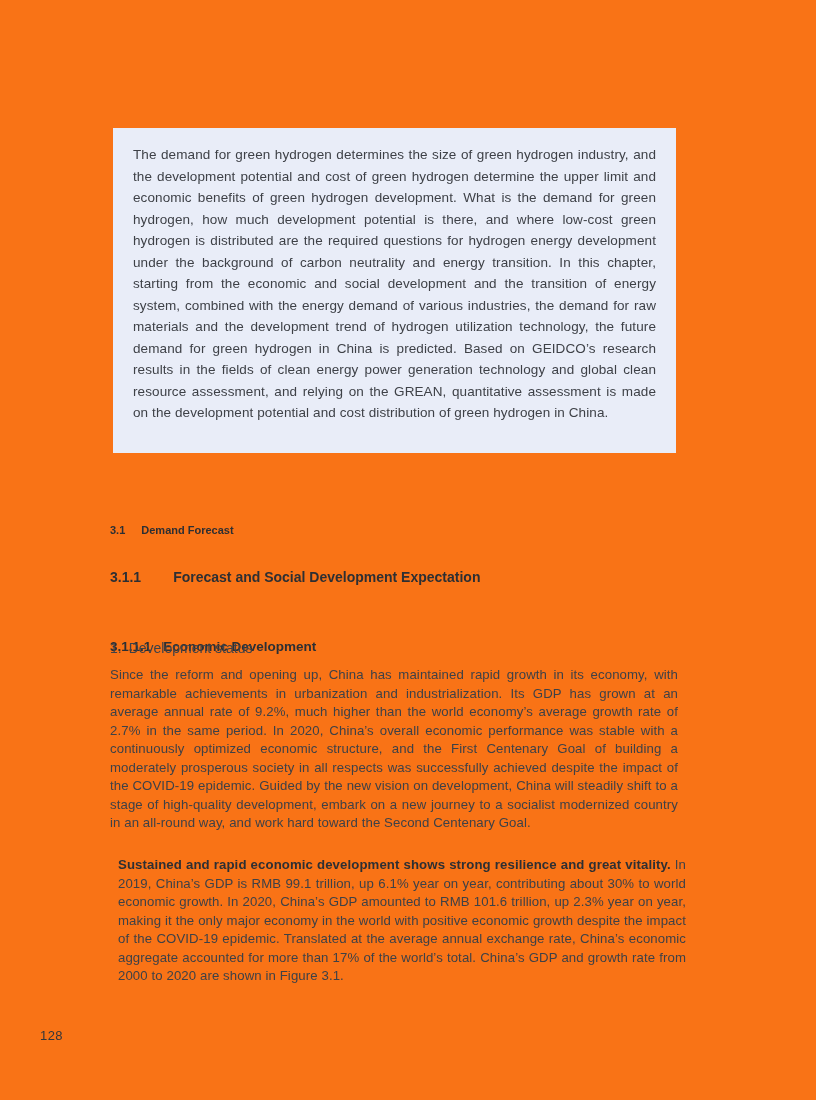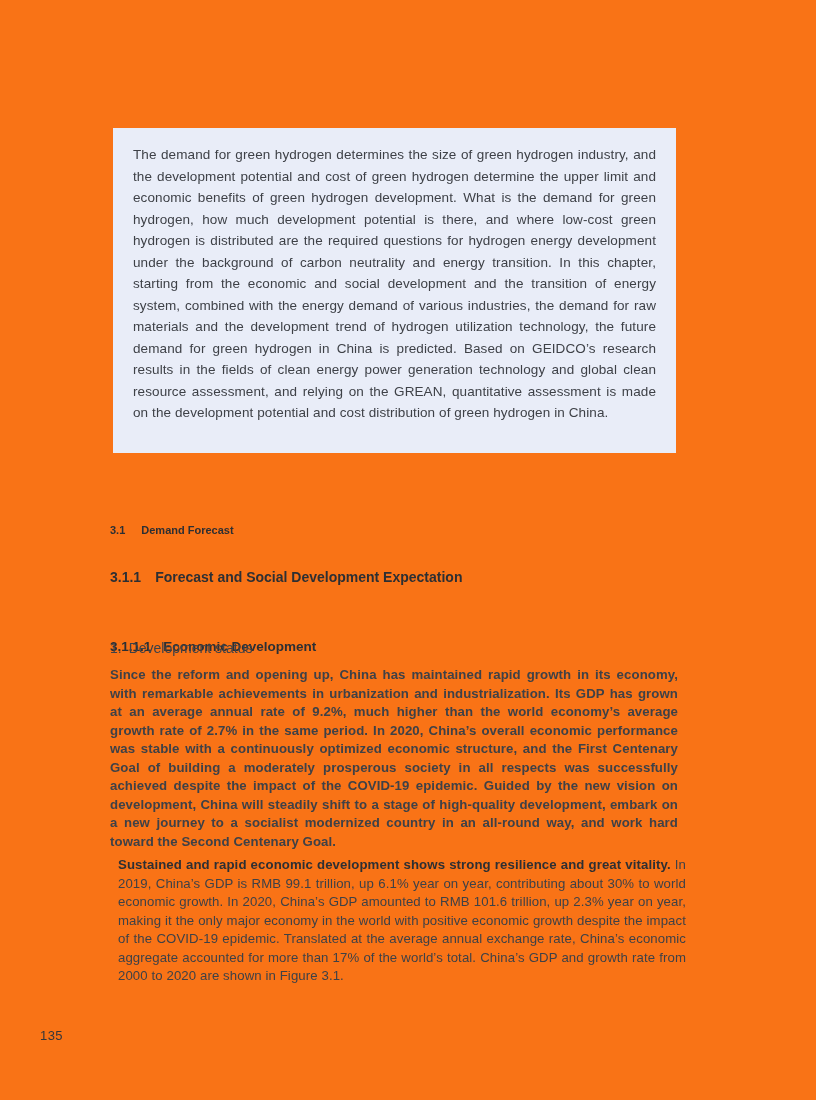--- a/index.html
+++ b/index.html
@@ -41,21 +41,21 @@
   }
   .h1 .num { margin-right: 16px; }
   .h2 {
     position: absolute;
     left: 110px;
     top: 569px;
     font-size: 14px;
     font-weight: bold;
     color: #2d2f33;
   }
-  .h2 .num { margin-right: 14px; }
+  .h2 .num { margin-right: 32px; }
   .h3 {
     position: absolute;
     left: 110px;
     top: 639px;
     font-size: 13.5px;
     font-weight: bold;
     color: #2d2f33;
   }
   .h3 .num { margin-right: 12px; }
   .list-item {
@@ -69,21 +69,21 @@
   .body-para {
     position: absolute;
     left: 110px;
     width: 568px;
     font-size: 13.2px;
     line-height: 18.5px;
     color: #3e4147;
     text-align: justify;
     letter-spacing: 0.1px;
   }
-  .para-1 { top: 666px; font-weight: bold; }
+  .para-1 { top: 666px; }
   .para-2 { top: 856px; margin-left: 8px; }
   .bold-lead { font-weight: bold; color: #2d2f33; }
   .page-number {
     position: absolute;
     left: 40px;
     top: 1028px;
     font-size: 13px;
     color: #33363b;
     letter-spacing: 0.4px;
   }
@@ -110,15 +110,15 @@
   </div>
 
   <div class="list-item">
     <span class="num">1.</span><span>Development status</span>
   </div>
 
   <p class="body-para para-1">Since the reform and opening up, China has maintained rapid growth in its economy, with remarkable achievements in urbanization and industrialization. Its GDP has grown at an average annual rate of 9.2%, much higher than the world economy’s average growth rate of 2.7% in the same period. In 2020, China’s overall economic performance was stable with a continuously optimized economic structure, and the First Centenary Goal of building a moderately prosperous society in all respects was successfully achieved despite the impact of the COVID-19 epidemic. Guided by the new vision on development, China will steadily shift to a stage of high-quality development, embark on a new journey to a socialist modernized country in an all-round way, and work hard toward the Second Centenary Goal.</p>
 
   <p class="body-para para-2"><span class="bold-lead">Sustained and rapid economic development shows strong resilience and great vitality.</span><span> In 2019, China’s GDP is RMB 99.1 trillion, up 6.1% year on year, contributing about 30% to world economic growth. In 2020, China’s GDP amounted to RMB 101.6 trillion, up 2.3% year on year, making it the only major economy in the world with positive economic growth despite the impact of the COVID-19 epidemic. Translated at the average annual exchange rate, China’s economic aggregate accounted for more than 17% of the world’s total. China’s GDP and growth rate from 2000 to 2020 are shown in Figure 3.1.</span></p>
 
-  <div class="page-number">135</div>
+  <div class="page-number">128</div>
 
 </div>
 
 </body></html>

